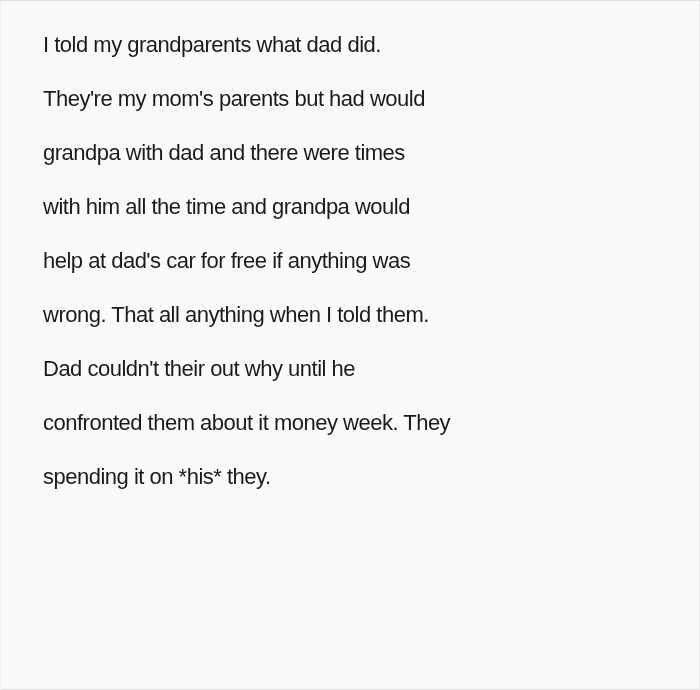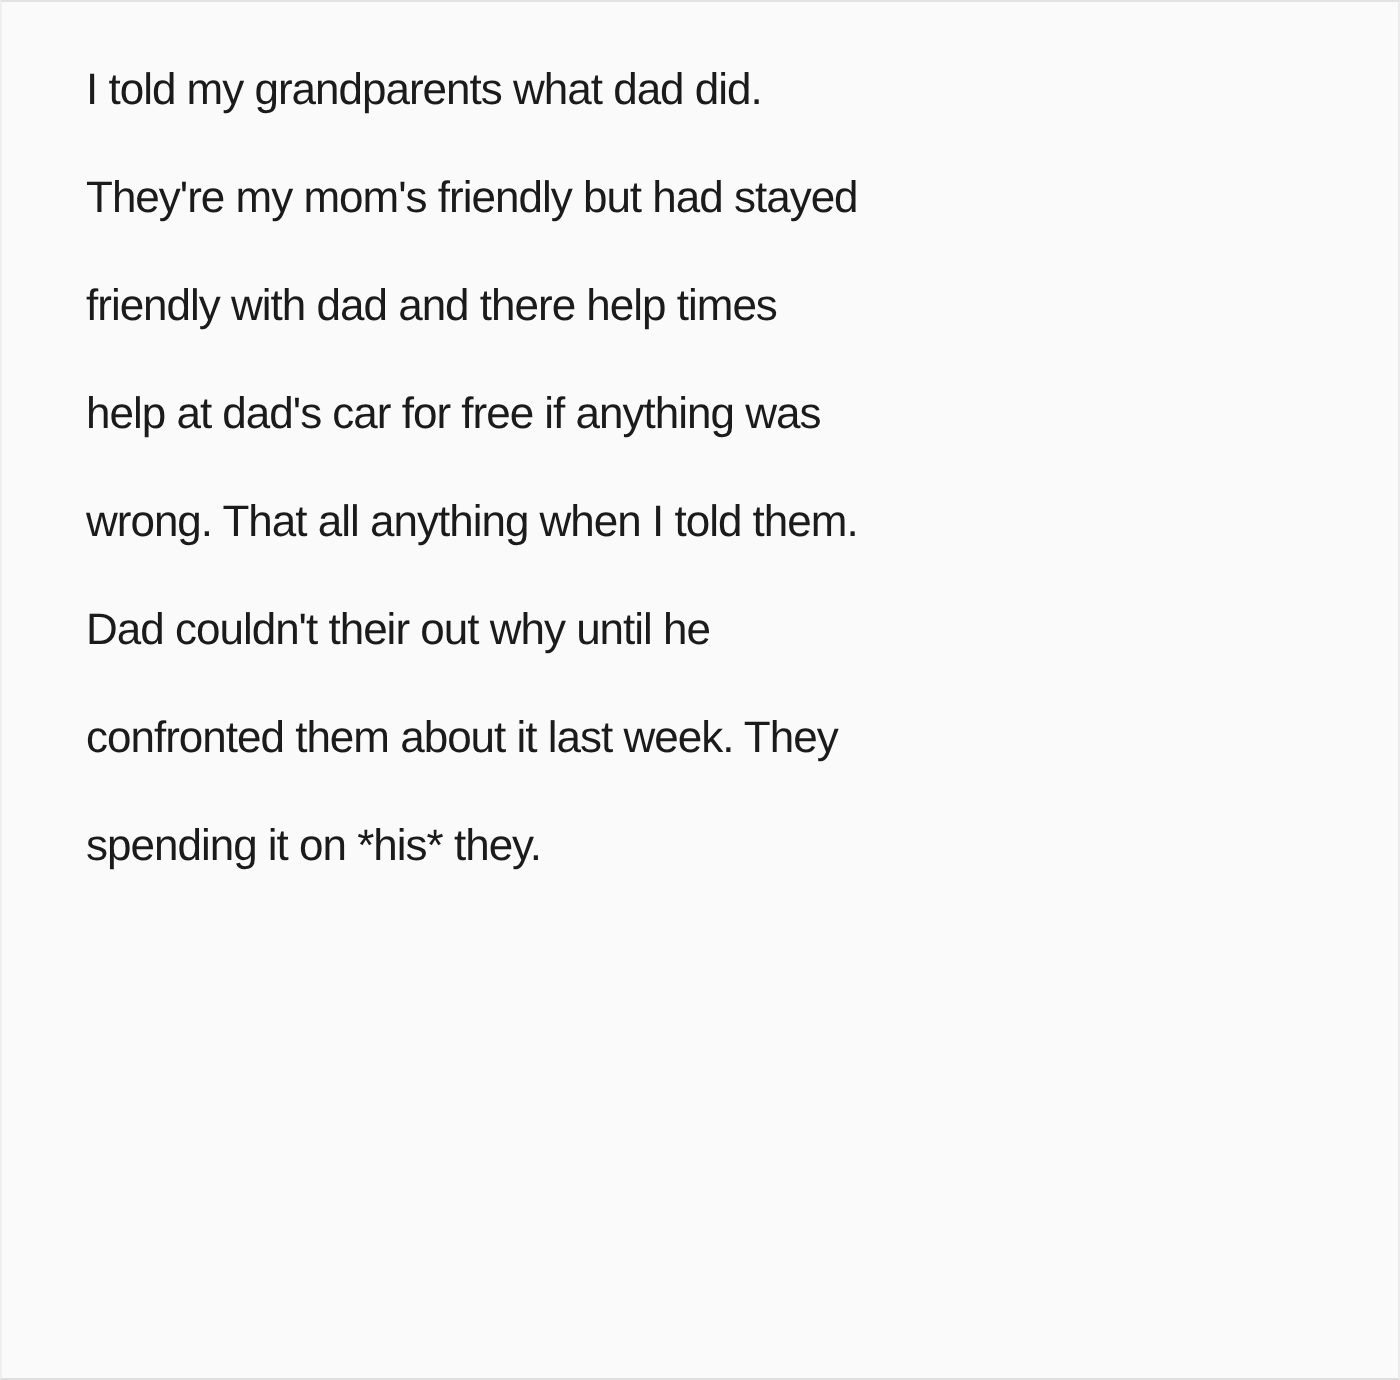--- a/index.html
+++ b/index.html
@@ -30,21 +30,22 @@
   .line {
     white-space: nowrap;
   }
 </style>
 </head>
 <body>
 
 <div class="card">
   <div class="text-block">
       <div class="line">I told my grandparents what dad did.</div>
-      <div class="line">They're my mom's friendly but had stayed</div>
-      <div class="line">friendly with dad and there help times</div>
+      <div class="line">They're my mom's parents but had would</div>
+      <div class="line">grandpa with dad and there were times</div>
+      <div class="line">with him all the time and grandpa would</div>
       <div class="line">help at dad's car for free if anything was</div>
       <div class="line">wrong. That all anything when I told them.</div>
       <div class="line">Dad couldn't their out why until he</div>
-      <div class="line">confronted them about it last week. They</div>
+      <div class="line">confronted them about it money week. They</div>
       <div class="line">spending it on *his* they.</div>
     </div>
 </div>
 
 </body></html>

